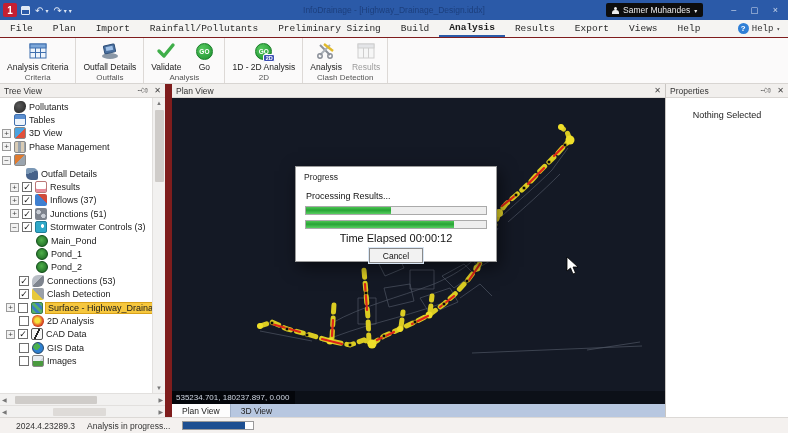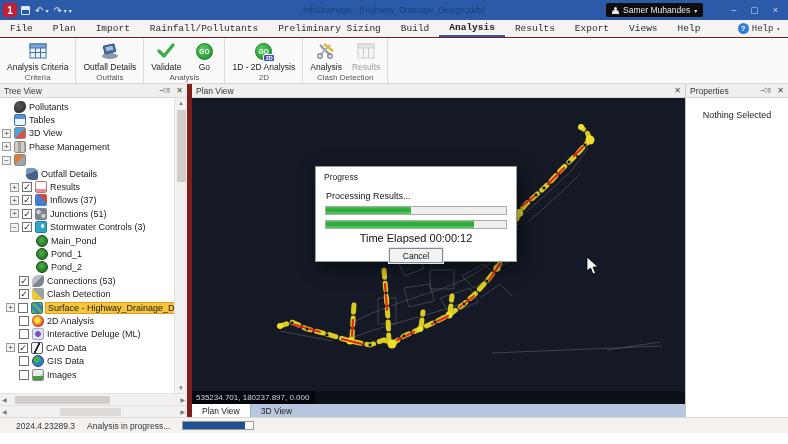--- a/index.html
+++ b/index.html
@@ -40,21 +40,21 @@
   .goicon .badge2d { position:absolute; right:-4px; bottom:-3px; background:#3f51b5; color:#fff; font-size:5.5px; font-weight:bold; padding:0 1.5px; border-radius:2px; border:1px solid #fff; }
   .ribbon-rest { flex:1; }
 
   
   .main { flex:none; height:333px; display:flex; background:#e9e6e3; }
   .panel-header { height:14px; background:#f1efed; border-bottom:1px solid #d9d6d3; display:flex; align-items:center; font-size:8.5px; color:#333; padding:0 4px; flex:none; }
   .ph-icons { margin-left:auto; display:flex; gap:6px; color:#444; font-size:8px; }
   .pin { display:inline-block; transform:rotate(45deg); }
 
   
-  .treeview { width:192px; background:#fff; border-right:5px solid #7f1d1d; display:flex; flex-direction:column; }
+  .treeview { width:172px; background:#fff; border-right:7px solid #7f1d1d; display:flex; flex-direction:column; }
   .tree-body { flex:1; position:relative; overflow:hidden; }
   .tree-rows { position:absolute; left:0; top:2px; right:13px; }
   .trow { height:13.4px; display:flex; align-items:center; gap:3px; font-size:9px; color:#1b1b1b; white-space:nowrap; overflow:hidden; }
   .exp { width:9px; height:9px; flex:none; border:1px solid #9a9a9a; background:#f2f2f2; font-size:8px; line-height:7px; text-align:center; color:#444; }
   .cb { width:10px; height:10px; flex:none; border:1px solid #6f6f6f; background:#fff; font-size:9px; line-height:9px; text-align:center; color:#1a1a1a; }
   .ti { width:12px; height:12px; flex:none; border-radius:2px; }
   .ti-pollutants { background:radial-gradient(circle at 40% 40%, #5a5a5a, #1f1f1f); border-radius:50% 40% 55% 35%; }
   .ti-tables { background:linear-gradient(#5b8fd0 0 4px, #eef4fb 4px); border:1px solid #3f6fae; }
   .ti-view3d { background:linear-gradient(135deg, #4aa3e0 55%, #e0503a 55%); border:1px solid #888; }
   .ti-phasemgmt { background:repeating-linear-gradient(90deg, #d9cbb4 0 3px, #9aa4ae 3px 6px); border:1px solid #8a8a8a; }
@@ -350,25 +350,20 @@
               <span class="exp">+</span>
               <span class="cb"></span>
               <span class="ti ti-surface"></span>
               <span class="hl-label">Surface - Highway_Drainage_Design_Phase.id</span>
             </div>
             <div class="trow" style="padding-left: 19px;">
               <span class="cb"></span>
               <span class="ti ti-analysis2d"></span>
               <span>2D Analysis</span>
             </div>
-            <div class="trow" style="padding-left: 19px;">
-              <span class="cb"></span>
-              <span class="ti ti-deluge"></span>
-              <span>Interactive Deluge (ML)</span>
-            </div>
             <div class="trow" style="padding-left: 6px;">
               <span class="exp">+</span>
               <span class="cb">✓</span>
               <span class="ti ti-cad"></span>
               <span>CAD Data</span>
             </div>
             <div class="trow" style="padding-left: 19px;">
               <span class="cb"></span>
               <span class="ti ti-gis"></span>
               <span>GIS Data</span>

